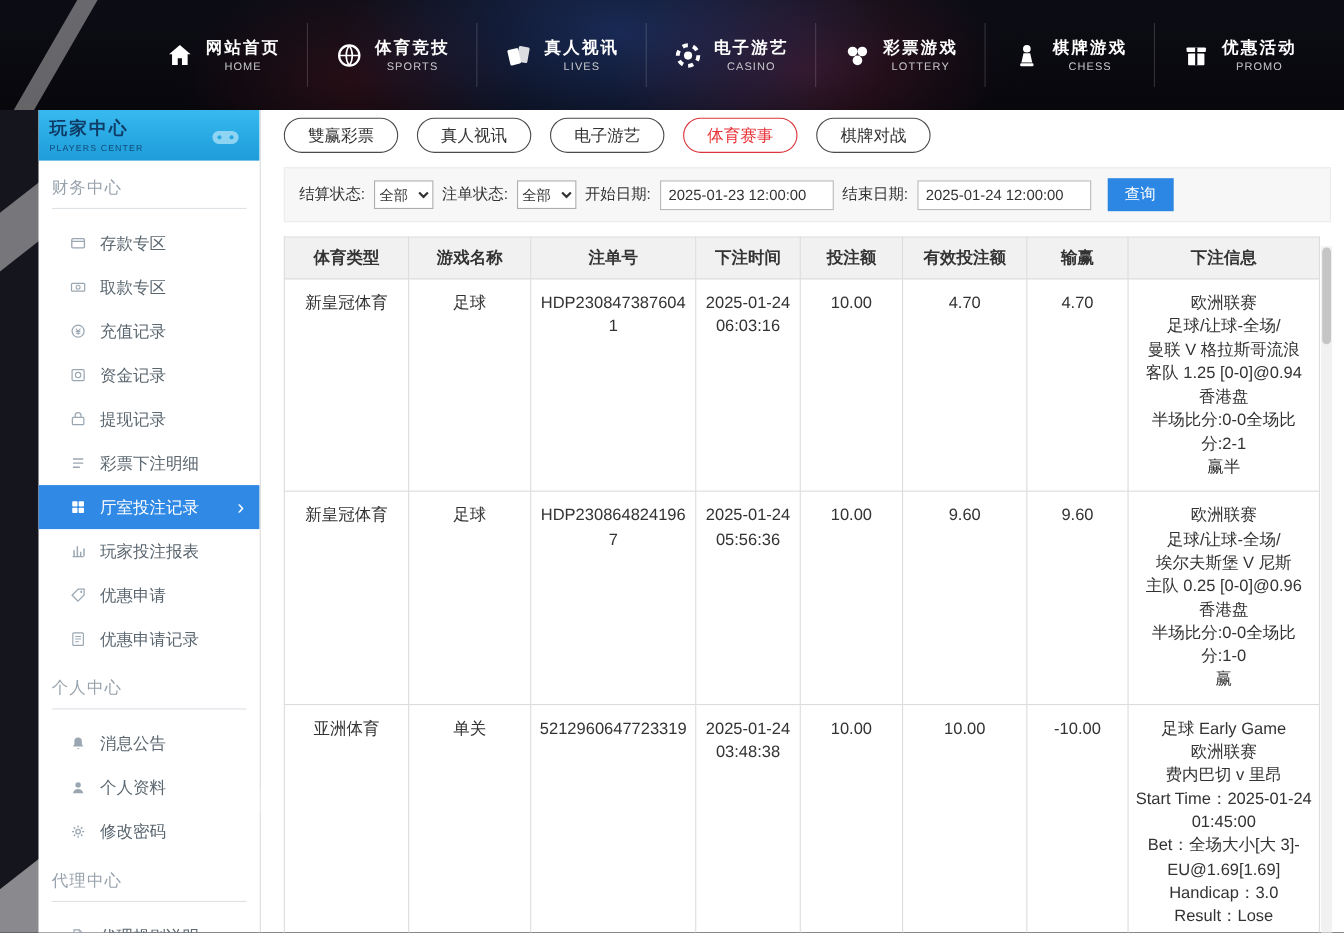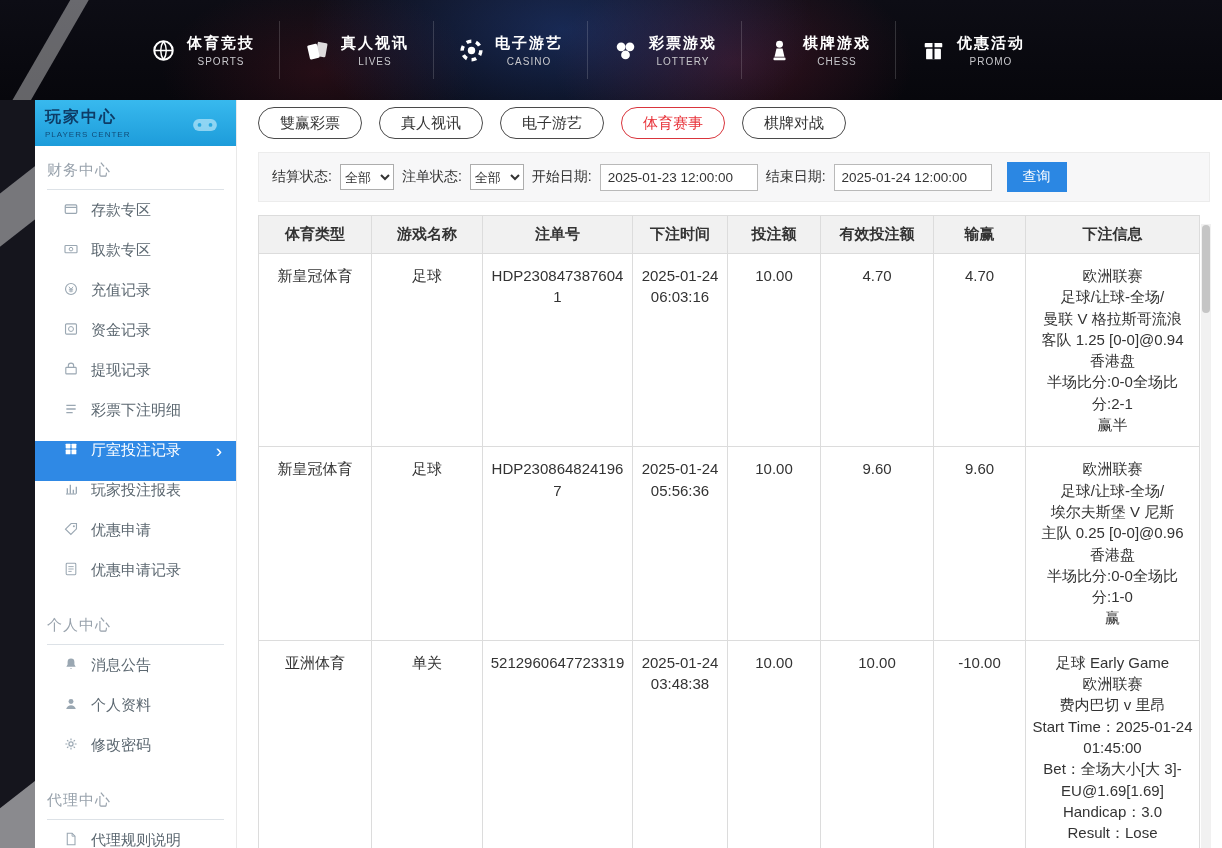--- a/index.html
+++ b/index.html
@@ -37,21 +37,21 @@
     border-right:1px solid #e9e9e9;overflow:hidden}
   .side-header{height:46px;background:linear-gradient(180deg,#38b9ee,#1d9cda);padding:7px 10px;
     position:relative;color:#0e3c66}
   .side-title{font-size:16px;font-weight:bold;letter-spacing:2px}
   .side-sub{font-size:8px;letter-spacing:1px;opacity:.85;margin-top:2px;text-transform:uppercase}
   .gamepad{position:absolute;right:12px;top:9px;width:38px;height:30px;color:rgba(225,248,255,.55)}
   .gamepad svg{width:100%;height:100%}
   .side-heading{font-size:15px;color:#98a2ac;margin:15px 12px 0 12px;padding-bottom:9px;
     border-bottom:1px solid #dde2e7;letter-spacing:1px}
   .side-items{margin-top:11px}
-  .side-item{height:40px;display:flex;align-items:flex-start;gap:12px;padding:0 10px 0 28px;
+  .side-item{height:40px;display:flex;align-items:center;gap:12px;padding:0 10px 0 28px;
     font-size:15px;color:#5b6770;cursor:pointer}
   .side-icn{width:16px;height:16px;color:#9aa7b2;flex:none}
   .side-item.active{background:#2f89e5;color:#fff}
   .side-item.active .side-icn{color:#fff}
   .chev{margin-left:auto;font-size:19px;color:#fff;line-height:1;padding-right:4px}
 
   
   .content{flex:1;background:#fff;padding:7px 0 0 21px;position:relative}
   .tabs{display:flex;gap:17px}
   .tab{height:32px;padding:0 21px;border:1px solid #4a4a4a;border-radius:16px;background:#fff;
@@ -77,20 +77,31 @@
 
   
   .vscroll{position:absolute;left:1201px;top:224px;width:10px;height:624px;background:#f1f1f1;z-index:3}
   .vscroll-thumb{position:absolute;top:1px;left:1px;width:8px;height:88px;background:#c5c5c5;border-radius:4px}
 </style>
 </head>
 <body>
 
 <header class="topnav">
   <nav id="topnav" style="display:flex">
+      <div class="nav-item">
+        <span class="icn nav-icn">
+          <svg viewBox="0 0 24 24" fill="currentColor">
+            <path d="M12 3.4 3.3 11h2.4v8.6h4.6v-5.5h3.4v5.5h4.6V11h2.4Z"></path>
+          </svg>
+        </span>
+        <span class="nav-text">
+          <b>网站首页</b>
+          <i>HOME</i>
+        </span>
+      </div>
       <div class="nav-item">
         <span class="icn nav-icn">
           <svg viewBox="0 0 24 24" fill="currentColor">
             <circle cx="12" cy="12" r="8.2" fill="none" stroke="currentColor" stroke-width="1.8"></circle>
             <path d="M3.8 12h16.4M12 3.8c3.3 4.7 3.3 11.7 0 16.4M12 3.8c-3.3 4.7-3.3 11.7 0 16.4" fill="none" stroke="currentColor" stroke-width="1.3"></path>
           </svg>
         </span>
         <span class="nav-text">
           <b>体育竞技</b>
           <i>SPORTS</i>

